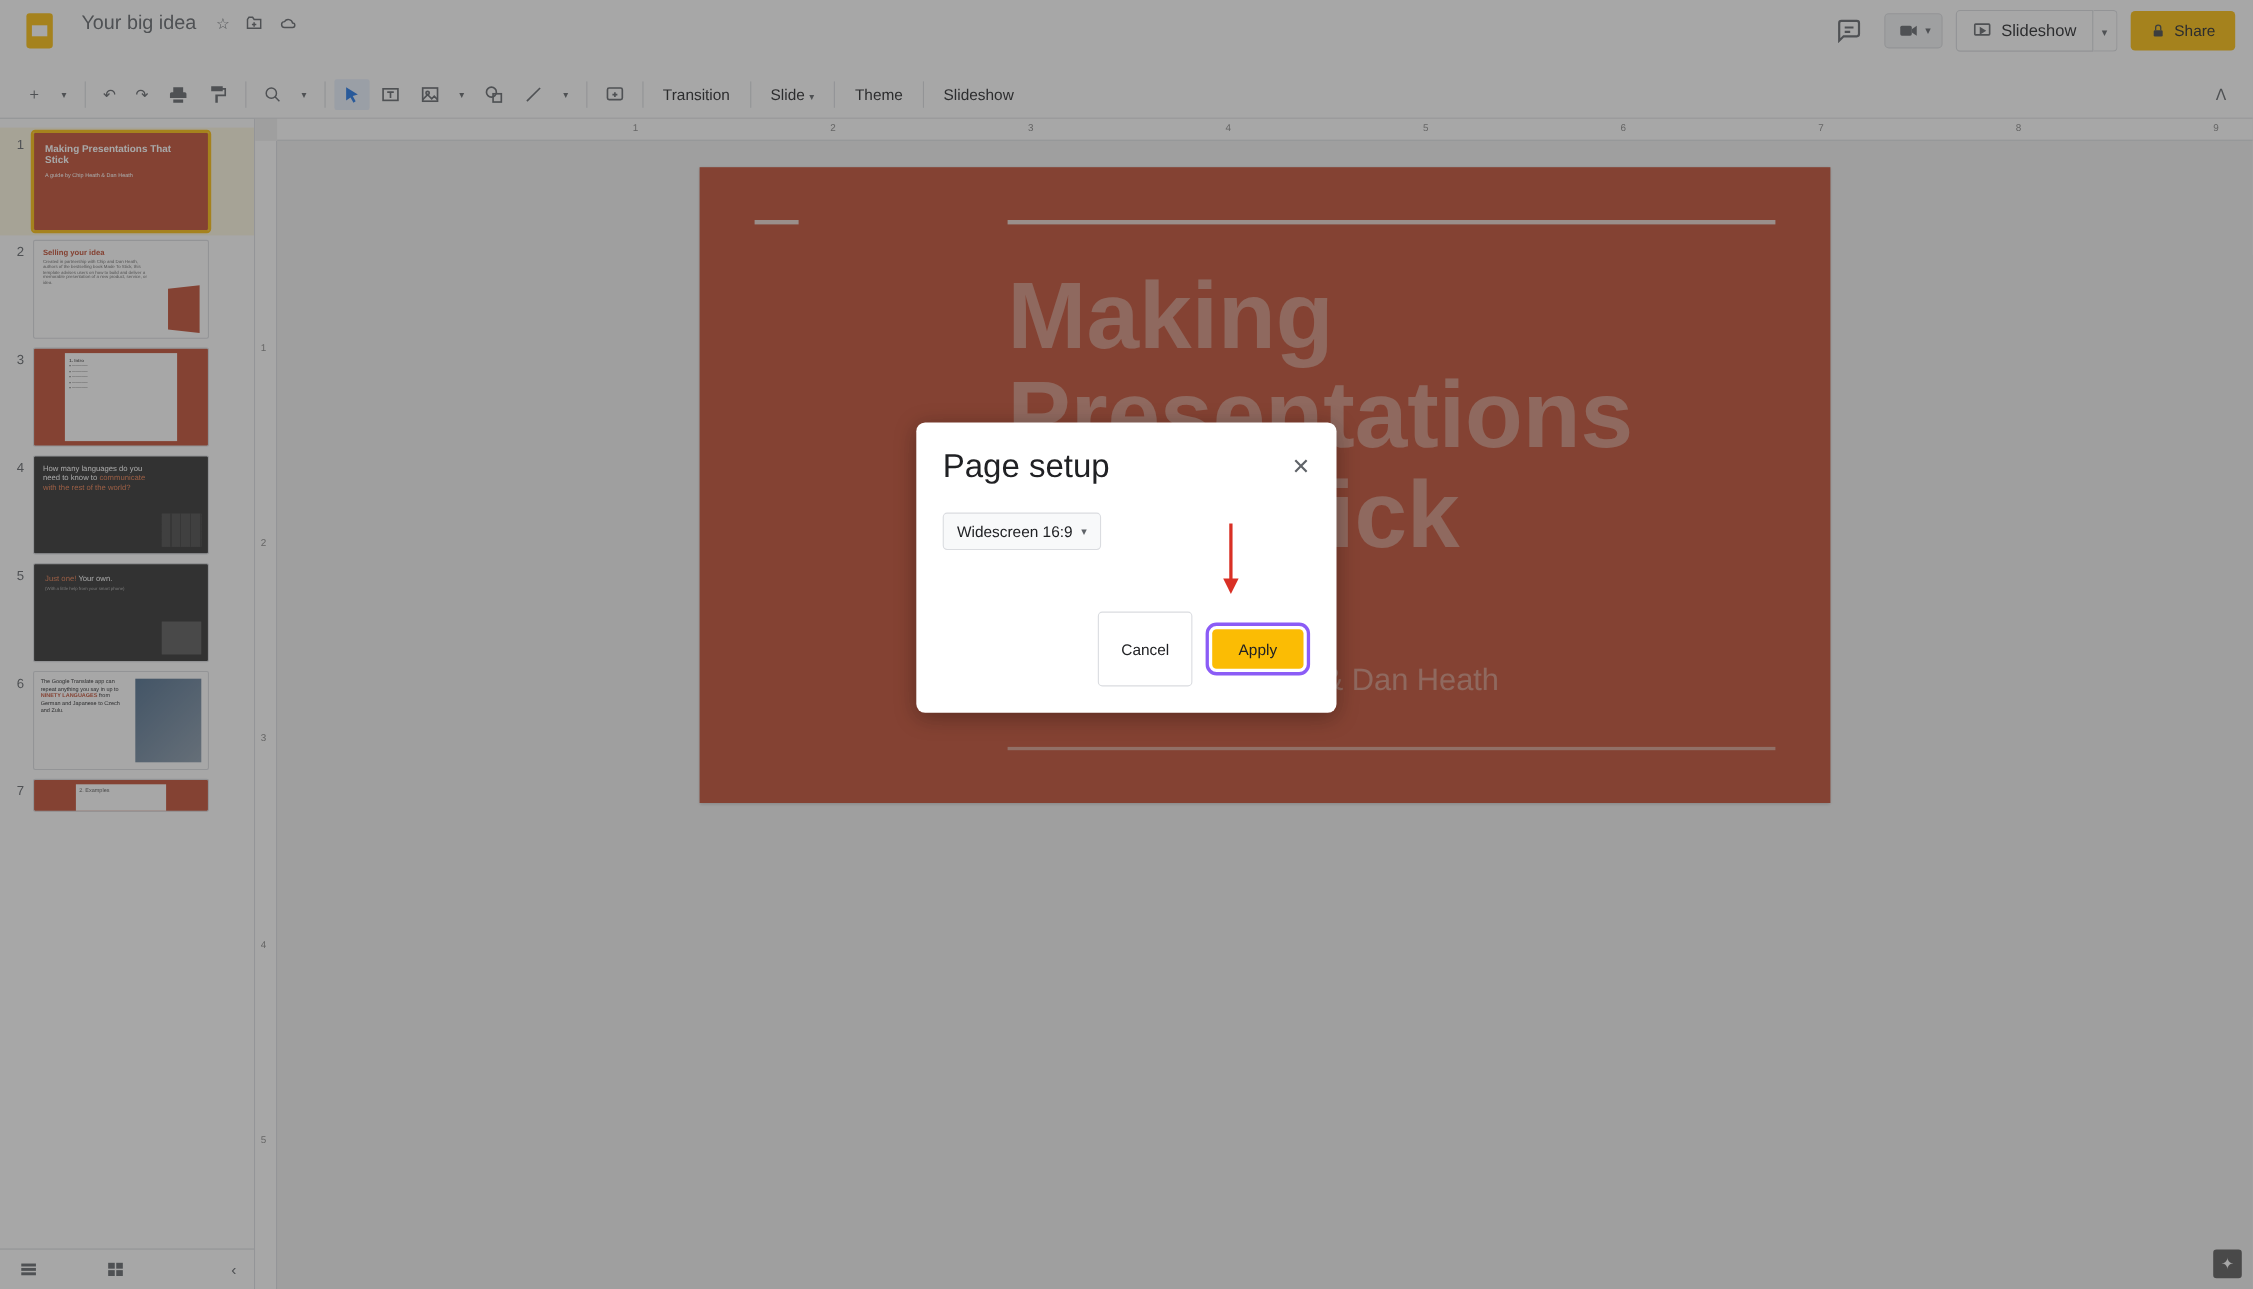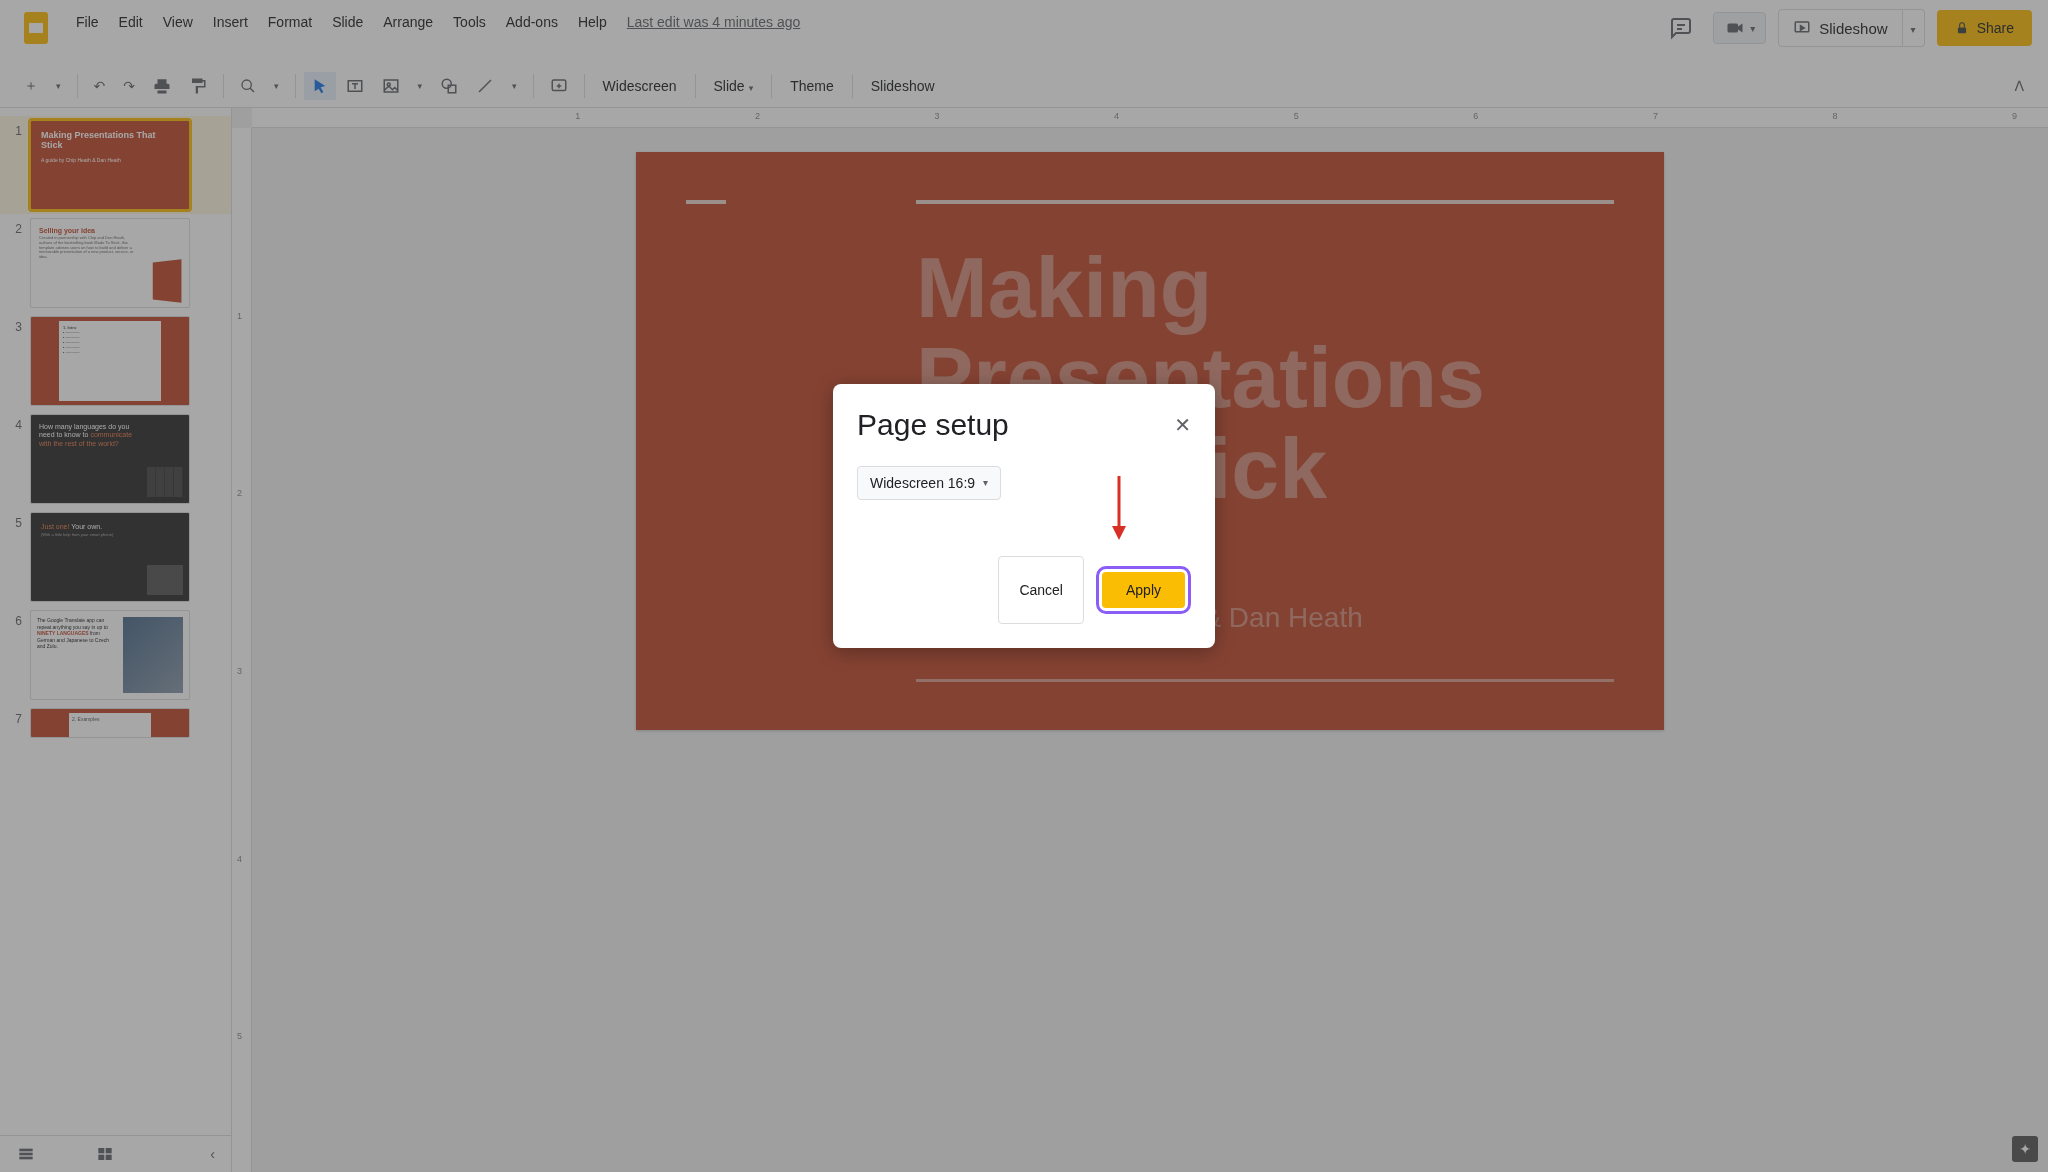--- a/index.html
+++ b/index.html
@@ -108,32 +108,36 @@
 <div class="dim"></div>
 
 <div class="header">
   <div class="logo">
     <svg viewBox="0 0 36 36">
         <rect x="6" y="2" width="24" height="32" rx="3" fill="#fbbc04"></rect>
         <rect x="11" y="13" width="14" height="10" fill="#fff"></rect>
       </svg>
   </div>
   <div class="title-area">
-    <div class="menu-bar">
-      <span class="menu-item">File</span>
-      <span class="menu-item">Edit</span>
-      <span class="menu-item">View</span>
-      <span class="menu-item">Insert</span>
-      <span class="menu-item">Format</span>
-      <span class="menu-item">Slide</span>
-      <span class="menu-item">Arrange</span>
-      <span class="menu-item">Tools</span>
-      <span class="menu-item">Add-ons</span>
-      <span class="menu-item">Help</span>
-      <span class="last-edit">Last edit was 4 minutes ago</span>
+    <div class="title-row">
+      <div class="doc-title">Your big idea</div>
+      <div class="title-icons">
+        <span>☆</span>
+        <span>
+            <svg width="16" height="16" viewBox="0 0 24 24" fill="none" stroke="#5f6368" stroke-width="2">
+              <path d="M3 7l2-3h5l2 3h9v12H3z"></path>
+              <path d="M12 11v6M9 14h6"></path>
+            </svg>
+          </span>
+        <span>
+            <svg width="18" height="16" viewBox="0 0 24 24" fill="none" stroke="#5f6368" stroke-width="2">
+              <path d="M18 18H7a4 4 0 010-8 6 6 0 0111 2 3 3 0 010 6z"></path>
+            </svg>
+          </span>
+      </div>
     </div>
   </div>
   <div class="header-right">
     <div class="icon-btn">
         <svg width="24" height="24" viewBox="0 0 24 24" fill="none" stroke="#5f6368" stroke-width="2">
           <path d="M21 15a2 2 0 01-2 2H7l-4 4V5a2 2 0 012-2h14a2 2 0 012 2z"></path>
           <path d="M8 9h8M8 13h5"></path>
         </svg>
       </div>
     <div class="video-btn">
@@ -222,21 +226,21 @@
     </div>
   <div class="tb-btn" style="font-size:9px">▾</div>
   <div class="tb-sep"></div>
   <div class="tb-btn">
       <svg width="18" height="18" viewBox="0 0 24 24" fill="none" stroke="#5f6368" stroke-width="2">
         <rect x="3" y="4" width="18" height="14" rx="2"></rect>
         <path d="M12 9v6M9 12h6"></path>
       </svg>
     </div>
   <div class="tb-sep"></div>
-  <div class="tb-text">Widescreen</div>
+  <div class="tb-text">Transition</div>
   <div class="tb-sep"></div>
   <div class="tb-text tb-dd">Slide</div>
   <div class="tb-sep"></div>
   <div class="tb-text">Theme</div>
   <div class="tb-sep"></div>
   <div class="tb-text">Slideshow</div>
   <div class="toolbar-right tb-btn">ᐱ</div>
 </div>
 
 <div class="main">

